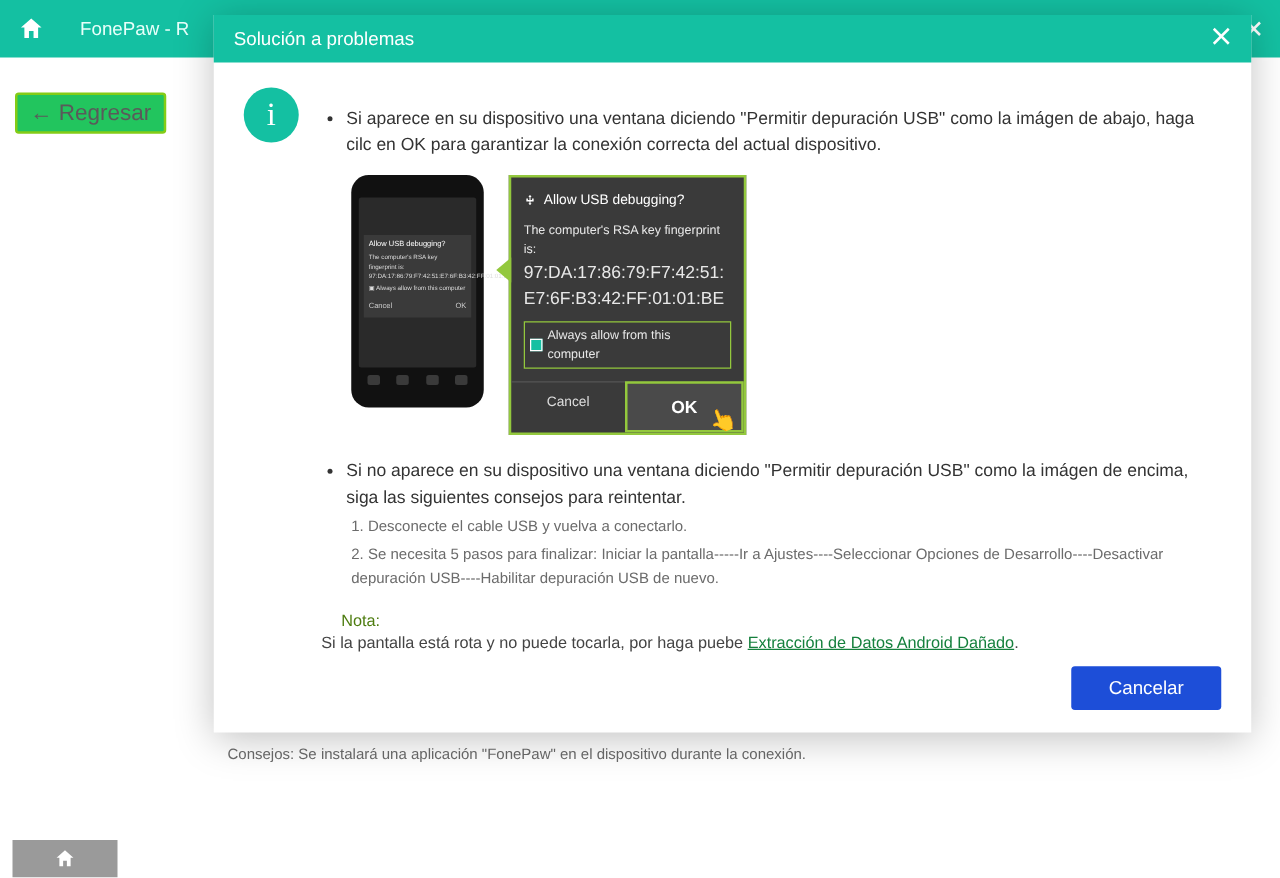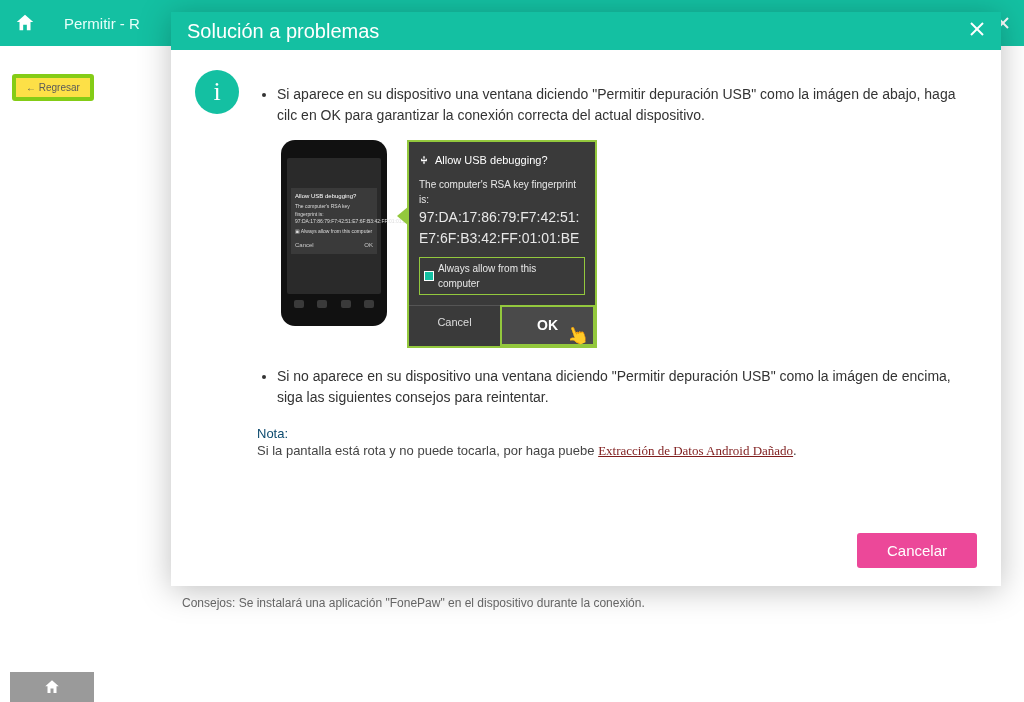--- a/index.html
+++ b/index.html
@@ -10,33 +10,33 @@
   .titlebar .home-ic { width: 22px; height: 22px; margin-right: 28px; }
   .titlebar .home-ic svg { width: 22px; height: 22px; fill: #fff; }
   .titlebar .app-title { font-size: 15px; color: #e8fffa; }
   .titlebar .right-cluster { margin-left: auto; display: flex; align-items: center; gap: 12px; padding-right: 14px; }
   .titlebar .sq { width: 18px; height: 18px; border: 1.5px solid #fff; display: flex; align-items: center; justify-content: center; font-size: 12px; color: #fff; }
   .titlebar .dots { letter-spacing: 1px; }
   .titlebar .winbtn { width: 14px; height: 14px; }
   .titlebar .winbtn svg { width: 14px; height: 14px; stroke: #fff; stroke-width: 2; fill: none; }
 
   
-  .back-btn { position: absolute; top: 74px; left: 12px; border: 4px solid #84cc16; background: #fde047; padding: 4px 10px; font-size: 10px; color: #5a5a5a; border-radius: 3px; }
+  .back-btn { position: absolute; top: 74px; left: 12px; border: 2px solid #84cc16; background: #22c55e; padding: 4px 10px; font-size: 18px; color: #5a5a5a; border-radius: 3px; }
 
   
   .tips-line { position: absolute; left: 182px; top: 596px; font-size: 12px; color: #6b6b6b; text-align: right; }
 
   
   .footer { position: absolute; left: 10px; bottom: 0; width: 84px; height: 30px; background: #9a9a9a; display:flex; align-items:center; justify-content:center; }
   .footer svg { width: 18px; height: 18px; fill:#fff; }
 
   
   .dialog { position: absolute; left: 171px; top: 12px; width: 830px; height: 574px; background: #fff; box-shadow: 0 4px 30px rgba(0,0,0,.25); display:flex; flex-direction: column; }
   .dlg-header { height: 38px; background: #14c0a2; display:flex; align-items:center; color:#fff; padding: 0 16px; }
-  .dlg-header .dlg-title { font-size: 20px; }
+  .dlg-header .dlg-title { font-size: 15px; }
   .dlg-close { margin-left:auto; cursor:pointer; }
   .dlg-close svg { width:16px; height:16px; stroke:#fff; stroke-width:2; fill:none; }
 
   .dlg-body { flex:1; padding: 20px 24px 12px 24px; overflow:auto; }
   .info-row { display:flex; gap: 18px; }
   .info-ic { width: 44px; height: 44px; border-radius: 50%; background:#14c0a2; display:flex; align-items:center; justify-content:center; flex-shrink:0; }
   .info-ic span { color:#fff; font-size: 26px; font-family: Georgia, serif; }
   .heading { font-size: 17px; color:#333; line-height:1.45; }
 
   ul.bullets { list-style: disc; margin: 14px 0 0 6px; padding-left: 0; }
@@ -64,37 +64,37 @@
   .usb-panel .allow-line .ck { width:10px; height:10px; background:#14c0a2; border:1px solid #fff; }
   .usb-panel .btn-row { display:flex; margin: 10px -10px -8px -10px; }
   .usb-panel .btn-row .b { flex:1; text-align:center; padding:8px 0; border-top:1px solid #555; color:#ddd; font-size:11px; }
   .usb-panel .btn-row .ok { border:2px solid #93c83d; display:flex; align-items:center; justify-content:center; color:#fff; font-size:14px; font-weight:bold; background:#4a4a4a; position:relative; }
   .usb-panel .cursor { position:absolute; right:4px; bottom:-6px; font-size:18px; transform: rotate(-20deg); }
 
   .retry-steps { font-size:12px; color:#6b6b6b; line-height:1.55; margin: 4px 0 0 4px; }
   .retry-steps p { margin-bottom: 4px; }
 
   .note-block { margin-top: 18px; font-size: 13px; }
-  .note-label { color:#0c4a6e; margin-bottom: 2px; }
+  .note-label { color:#4d7c0f; margin-bottom: 2px; margin-left: 16px; }
   .note-text { color:#444; }
-  .note-link { color:#7f1d1d; text-decoration: underline; font-family: Liberation Serif, serif; }
+  .note-link { color:#15803d; text-decoration: underline; }
 
   .dlg-footer { display:flex; justify-content:flex-end; padding: 0 24px 18px 0; }
-  .cancel-btn { background:#ec4899; color:#fff; border:none; padding: 9px 30px; font-size:15px; border-radius:3px; cursor:pointer; }
+  .cancel-btn { background:#1d4ed8; color:#fff; border:none; padding: 9px 30px; font-size:15px; border-radius:3px; cursor:pointer; }
 </style>
 </head>
 <body>
 
 <div class="titlebar">
   <span class="home-ic">
     <svg viewBox="0 0 24 24">
         <path d="M12 3l9 8h-3v9h-4v-6H10v6H6v-9H3z"></path>
       </svg>
   </span>
-  <span class="app-title">Permitir - R</span>
+  <span class="app-title">FonePaw - R</span>
   <div class="right-cluster">
     <span class="sq">f</span>
     <span class="sq">
       <svg viewBox="0 0 24 24" style="width:12px;height:12px;fill:#fff;">
           <path d="M4 4h16v12H7l-3 3z"></path>
         </svg>
     </span>
     <span class="sq dots">···</span>
     <span class="winbtn">
       <svg viewBox="0 0 14 14">
@@ -190,20 +190,24 @@
                     <span>OK</span>
                     <span class="cursor">👆</span>
                   </div>
                 </div>
               </div>
             </div>
           </li>
 
           <li>
             <span>Si no aparece en su dispositivo una ventana diciendo "Permitir depuración USB" como la imágen de encima, siga las siguientes consejos para reintentar.</span>
+            <div class="retry-steps">
+              <p>1. Desconecte el cable USB y vuelva a conectarlo.</p>
+              <p>2. Se necesita 5 pasos para finalizar: Iniciar la pantalla-----Ir a Ajustes----Seleccionar Opciones de Desarrollo----Desactivar depuración USB----Habilitar depuración USB de nuevo.</p>
+            </div>
           </li>
         </ul>
 
         <div class="note-block">
           <div class="note-label">Nota:</div>
           <span class="note-text">Si la pantalla está rota y no puede tocarla, por haga puebe </span>
           <a href="#" class="note-link"><span>Extracción de Datos Android Dañado</span></a><span class="note-text">.</span>
         </div>
       </div>
     </div>

